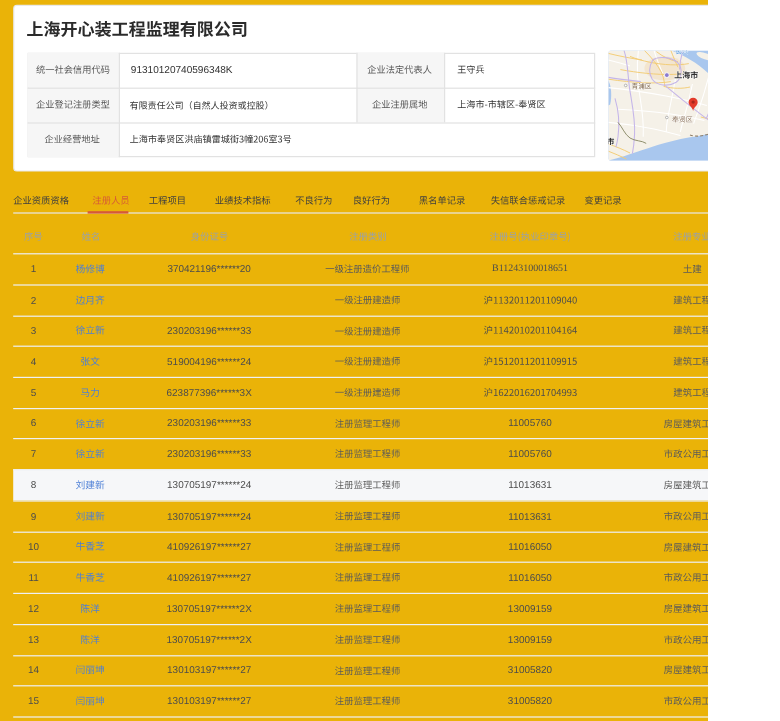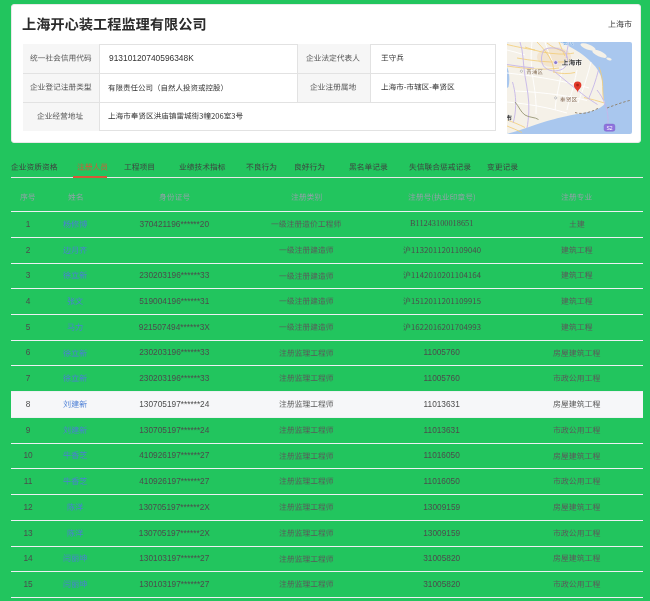--- a/index.html
+++ b/index.html
@@ -1,12 +1,12 @@
 <!DOCTYPE html>
-<html><head><meta charset="utf-8"><style>html,body{margin:0;padding:0;background:#fff}*{box-sizing:border-box}body{font-family:"Liberation Sans",sans-serif;}#page{position:relative;width:650px;height:601px;overflow:hidden;background:#22c55e}</style></head><body>
+<html><head><meta charset="utf-8"><style>html,body{margin:0;padding:0;background:#fff}*{box-sizing:border-box}body{font-family:"Liberation Sans",sans-serif;}#page{position:relative;width:590px;height:601px;overflow:hidden;background:#eab308}</style></head><body>
 <div id="page">
     <svg width="0" height="0" style="position:absolute">
       <defs>
         <path id="g4e0ab" d="M471 -549H887V-428H471ZM43 -81H958V40H43ZM403 -837H532V-14H403Z"></path>
         <path id="g6d77b" d="M413 -576H525Q518 -512 510 -442Q502 -372 493 -303Q484 -234 475 -172Q466 -110 458 -61H342Q353 -111 363 -174Q373 -237 382 -306Q392 -375 400 -445Q408 -514 413 -576ZM565 -451 626 -491Q652 -471 680 -444Q708 -417 723 -397L658 -353Q644 -373 617 -401Q590 -429 565 -451ZM538 -245 603 -287Q631 -265 663 -236Q695 -208 713 -185L645 -138Q628 -161 598 -191Q567 -221 538 -245ZM430 -749H946V-641H430ZM460 -576H832V-473H460ZM288 -378H973V-270H288ZM402 -163H948V-61H402ZM430 -851 546 -821Q526 -759 498 -697Q469 -635 437 -581Q406 -527 373 -486Q361 -496 342 -508Q323 -521 304 -533Q284 -545 270 -552Q303 -588 334 -637Q364 -685 388 -740Q413 -795 430 -851ZM799 -576H910Q910 -576 909 -566Q909 -556 909 -545Q909 -533 908 -525Q902 -384 896 -284Q890 -185 882 -121Q875 -57 865 -21Q856 15 843 32Q825 56 806 65Q786 74 761 78Q739 82 705 82Q671 82 635 80Q634 59 626 31Q618 3 605 -18Q638 -15 666 -14Q693 -14 708 -14Q721 -14 729 -17Q737 -20 745 -30Q754 -41 762 -74Q770 -107 777 -168Q784 -229 789 -324Q794 -419 799 -553ZM92 -753 158 -834Q188 -821 221 -803Q254 -784 285 -766Q316 -747 336 -731L266 -640Q247 -657 218 -677Q188 -698 155 -717Q121 -737 92 -753ZM35 -468 100 -549Q129 -536 161 -519Q192 -501 221 -483Q249 -464 267 -448L198 -357Q182 -375 154 -395Q126 -415 95 -434Q63 -453 35 -468ZM62 8Q82 -31 107 -84Q131 -136 156 -196Q180 -256 201 -314L293 -249Q275 -196 254 -140Q232 -85 210 -30Q188 24 167 73Z"></path>
         <path id="g5f00b" d="M79 -792H928V-678H79ZM46 -433H957V-318H46ZM625 -726H751V91H625ZM272 -725H396V-462Q396 -390 388 -314Q380 -239 354 -166Q329 -93 277 -26Q226 40 140 94Q129 80 112 63Q95 46 77 30Q58 14 43 4Q120 -42 166 -98Q212 -155 235 -215Q258 -276 265 -339Q272 -402 272 -463Z"></path>
         <path id="g5fc3b" d="M294 -563H420V-98Q420 -61 430 -52Q440 -42 476 -42Q485 -42 504 -42Q524 -42 546 -42Q569 -42 589 -42Q609 -42 619 -42Q645 -42 658 -57Q671 -71 677 -112Q683 -152 686 -231Q700 -221 720 -210Q740 -200 761 -192Q783 -184 799 -180Q792 -85 776 -30Q759 24 725 47Q691 70 629 70Q620 70 603 70Q586 70 565 70Q544 70 523 70Q503 70 486 70Q469 70 461 70Q396 70 360 54Q323 39 309 3Q294 -34 294 -98ZM113 -505 231 -482Q224 -417 214 -342Q203 -266 189 -194Q175 -121 158 -64L36 -114Q54 -167 69 -232Q85 -297 96 -367Q108 -438 113 -505ZM737 -491 849 -537Q877 -478 903 -410Q929 -343 949 -279Q969 -214 979 -162L857 -112Q849 -163 831 -229Q812 -295 788 -364Q764 -432 737 -491ZM329 -753 410 -834Q456 -806 509 -769Q562 -732 611 -695Q659 -657 689 -626L601 -532Q573 -563 527 -603Q481 -642 428 -682Q376 -722 329 -753Z"></path>
         <path id="g88c5b" d="M425 -289 518 -251Q482 -212 434 -179Q387 -145 331 -118Q275 -91 214 -70Q153 -50 91 -36Q80 -56 61 -81Q43 -107 26 -123Q86 -132 144 -149Q202 -165 255 -186Q308 -208 351 -234Q395 -260 425 -289ZM578 -288Q609 -214 662 -158Q715 -103 793 -67Q871 -31 973 -14Q956 4 936 33Q916 61 906 84Q794 60 712 14Q630 -32 572 -102Q515 -172 477 -267ZM831 -238 916 -174Q885 -154 850 -133Q815 -112 780 -95Q746 -77 716 -64L644 -122Q674 -136 708 -156Q743 -175 775 -197Q807 -219 831 -238ZM45 -324H956V-230H45ZM394 -733H947V-630H394ZM420 -512H926V-409H420ZM248 -850H359V-366H248ZM609 -850H729V-441H609ZM47 -736 116 -804Q149 -783 186 -755Q224 -726 244 -703L171 -628Q159 -644 138 -663Q117 -682 93 -702Q70 -721 47 -736ZM29 -506Q76 -523 141 -549Q207 -576 275 -604L298 -510Q240 -483 180 -457Q119 -430 67 -409ZM220 97 213 13 260 -20 577 -81Q574 -61 571 -32Q568 -3 569 14Q463 35 398 49Q333 63 297 72Q262 80 245 86Q229 92 220 97ZM220 97Q217 84 211 67Q206 49 199 32Q192 16 184 6Q196 2 210 -6Q224 -14 234 -28Q244 -43 244 -65V-165L360 -166V8Q360 8 346 14Q331 19 311 29Q290 38 269 49Q248 61 234 73Q220 85 220 97ZM418 -369 535 -402Q551 -375 565 -343Q580 -311 585 -286L461 -250Q457 -273 444 -307Q432 -341 418 -369Z"></path>
         <path id="g5de5b" d="M100 -746H903V-620H100ZM45 -101H959V20H45ZM428 -677H565V-52H428Z"></path>
         <path id="g7a0bb" d="M626 -368H746V35H626ZM427 -412H947V-309H427ZM388 -37H969V68H388ZM451 -226H923V-125H451ZM570 -711V-573H804V-711ZM459 -812H920V-472H459ZM185 -756H301V89H185ZM41 -568H408V-457H41ZM191 -523 261 -493Q247 -439 227 -381Q207 -323 183 -266Q159 -210 132 -160Q105 -110 76 -73Q67 -99 51 -132Q34 -164 20 -187Q46 -217 71 -258Q97 -298 120 -344Q143 -390 161 -436Q179 -482 191 -523ZM340 -839 421 -747Q370 -728 309 -712Q248 -696 185 -685Q121 -673 63 -665Q59 -685 49 -712Q39 -738 29 -757Q84 -766 142 -779Q199 -791 251 -807Q302 -823 340 -839ZM299 -429Q308 -422 327 -403Q345 -385 366 -363Q388 -341 405 -323Q422 -304 430 -296L361 -201Q352 -220 338 -244Q323 -268 307 -294Q290 -320 274 -344Q258 -367 246 -382Z"></path>
@@ -673,21 +673,21 @@
         <use href="#g7a0b" x="3000"></use>
       </g>
     </svg>
     <div style="position:absolute;top:294.9px;font-size:8.3px;line-height:12.3px;color:#4c4c4c;white-space:nowrap;left:28px;width:200px;text-align:center;margin-left:-100px;">4</div>
     <svg style="position:absolute;left:67.4px;top:297px;overflow:visible;" width="16.2" height="8.1">
       <g fill="#4c7fd6" transform="translate(0,7.1) scale(0.008100)">
         <use href="#g5f20"></use>
         <use href="#g6587" x="1000"></use>
       </g>
     </svg>
-    <div style="position:absolute;top:294.9px;font-size:8.3px;line-height:12.3px;color:#4c4c4c;white-space:nowrap;left:174.3px;width:200px;text-align:center;margin-left:-100px;">519004196******31</div>
+    <div style="position:absolute;top:294.9px;font-size:8.3px;line-height:12.3px;color:#4c4c4c;white-space:nowrap;left:174.3px;width:200px;text-align:center;margin-left:-100px;">519004196******24</div>
     <svg style="position:absolute;left:279.2px;top:297.2px;overflow:visible;" width="54.6" height="7.8">
       <g fill="#5a5a5a" transform="translate(0,6.9) scale(0.007800)">
         <use href="#g4e00"></use>
         <use href="#g7ea7" x="1000"></use>
         <use href="#g6ce8" x="2000"></use>
         <use href="#g518c" x="3000"></use>
         <use href="#g5efa" x="4000"></use>
         <use href="#g9020" x="5000"></use>
         <use href="#g5e08" x="6000"></use>
       </g>
@@ -721,21 +721,21 @@
         <use href="#g7a0b" x="3000"></use>
       </g>
     </svg>
     <div style="position:absolute;top:320.7px;font-size:8.3px;line-height:12.3px;color:#4c4c4c;white-space:nowrap;left:28px;width:200px;text-align:center;margin-left:-100px;">5</div>
     <svg style="position:absolute;left:67.4px;top:322.8px;overflow:visible;" width="16.2" height="8.1">
       <g fill="#4c7fd6" transform="translate(0,7.1) scale(0.008100)">
         <use href="#g9a6c"></use>
         <use href="#g529b" x="1000"></use>
       </g>
     </svg>
-    <div style="position:absolute;top:320.7px;font-size:8.3px;line-height:12.3px;color:#4c4c4c;white-space:nowrap;left:174.3px;width:200px;text-align:center;margin-left:-100px;">921507494******3X</div>
+    <div style="position:absolute;top:320.7px;font-size:8.3px;line-height:12.3px;color:#4c4c4c;white-space:nowrap;left:174.3px;width:200px;text-align:center;margin-left:-100px;">623877396******3X</div>
     <svg style="position:absolute;left:279.2px;top:322.9px;overflow:visible;" width="54.6" height="7.8">
       <g fill="#5a5a5a" transform="translate(0,6.9) scale(0.007800)">
         <use href="#g4e00"></use>
         <use href="#g7ea7" x="1000"></use>
         <use href="#g6ce8" x="2000"></use>
         <use href="#g518c" x="3000"></use>
         <use href="#g5efa" x="4000"></use>
         <use href="#g9020" x="5000"></use>
         <use href="#g5e08" x="6000"></use>
       </g>

